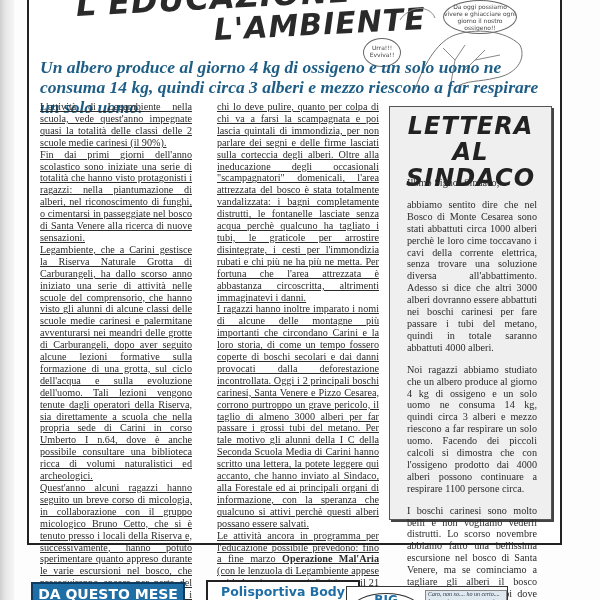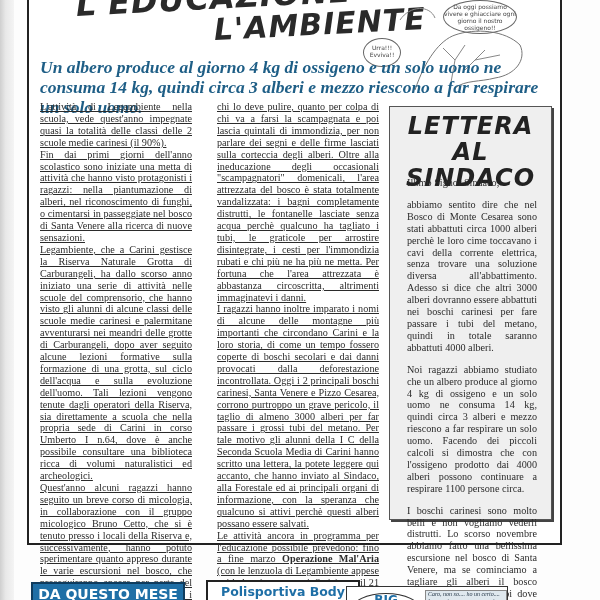--- a/index.html
+++ b/index.html
@@ -43,21 +43,21 @@
     <path d="M60 90 C70 60,85 40,100 35 C120 28,150 30,165 45 C172 60,160 75,140 78 C125 82,110 80,100 88" fill="none" stroke="#777" stroke-width="1"></path>
     <path d="M95 88 L100 60 L110 45 M100 60 L88 48 M110 70 L130 50 M120 60 L145 55" stroke="#888" stroke-width="1" fill="none"></path>
     <path d="M45 20 C55 5,75 5,80 18" fill="none" stroke="#888" stroke-width="1"></path>
   </svg>
 </div>
 
 <div class="subhead">Un albero produce al giorno 4 kg di ossigeno e un solo uomo ne consuma 14 kg, quindi circa 3 alberi e mezzo riescono a far respirare un solo uomo.</div>
 
 <div class="col c1">
   <p>L'attività di Legambiente nella scuola, vede quest'anno impegnate quasi la totalità delle classi delle 2 scuole medie carinesi (il 90%).</p>
-  <p>Fin dai primi giorni dell'anno scolastico sono iniziate una metta di attività che hanno visto protagonisti i ragazzi: nella piantumazione di alberi, nel riconoscimento di funghi, o cimentarsi in passeggiate nel bosco di Santa Venere alla ricerca di nuove sensazioni.</p>
+  <p>Fin dai primi giorni dell'anno scolastico sono iniziate una serie di totalità che hanno visto protagonisti i ragazzi: nella piantumazione di alberi, nel riconoscimento di funghi, o cimentarsi in passeggiate nel bosco di Santa Venere alla ricerca di nuove sensazioni.</p>
   <p>Legambiente, che a Carini gestisce la Riserva Naturale Grotta di Carburangeli, ha dallo scorso anno iniziato una serie di attività nelle scuole del comprensorio, che hanno visto gli alunni di alcune classi delle scuole medie carinesi e palermitane avventurarsi nei meandri delle grotte di Carburangeli, dopo aver seguito alcune lezioni formative sulla formazione di una grotta, sul ciclo dell'acqua e sulla evoluzione dell'uomo. Tali lezioni vengono tenute dagli operatori della Riserva, sia direttamente a scuola che nella propria sede di Carini in corso Umberto I n.64, dove è anche possibile consultare una biblioteca ricca di volumi naturalistici ed archeologici.</p>
   <p>Quest'anno alcuni ragazzi hanno seguito un breve corso di micologia, in collaborazione con il gruppo micologico Bruno Cetto, che si è tenuto presso i locali della Riserva e, successivamente, hanno potuto sperimentare quanto appreso durante le varie escursioni nel bosco, che proseguiranno ancora per parte del mese di Marzo. Nelle escursioni i ragazzi hanno potuto scoprire di quali ricchezze ambientali possono disporre, ma anche di quanti e quali pericoli esse siano minacciate: abusivismo, incendi, tagli ingiustificati di alberi, maltrattamenti e sporcizia. Il bosco di Santa Venere è purtroppo molto sporco, ma non per colpa di</p>
 </div>
 
 <div class="col c2">
   <p>chi lo deve pulire, quanto per colpa di chi va a farsi la scampagnata e poi lascia quintali di immondizia, per non parlare dei segni e delle firme lasciati sulla corteccia degli alberi. Oltre alla ineducazione degli occasionali "scampagnatori" domenicali, l'area attrezzata del bosco è stata totalmente vandalizzata: i bagni completamente distrutti, le fontanelle lasciate senza acqua perchè qualcuno ha tagliato i tubi, le graticole per arrostire disintegrate, i cesti per l'immondizia rubati e chi più ne ha più ne metta. Per fortuna che l'area attrezzata è abbastanza circoscritta, altrimenti immaginatevi i danni.</p>
   <p>I ragazzi hanno inoltre imparato i nomi di alcune delle montagne più importanti che circondano Carini e la loro storia, di come un tempo fossero coperte di boschi secolari e dai danni provocati dalla deforestazione incontrollata. Oggi i 2 principali boschi carinesi, Santa Venere e Pizzo Cesarea, corrono purtroppo un grave pericolo, il taglio di almeno 3000 alberi per far passare i grossi tubi del metano. Per tale motivo gli alunni della I C della Seconda Scuola Media di Carini hanno scritto una lettera, la potete leggere qui accanto, che hanno inviato al Sindaco, alla Forestale ed ai principali organi di informazione, con la speranza che qualcuno si attivi perchè questi alberi possano essere salvati.</p>
   <p><span>Le attività ancora in programma per l'educazione possibile prevedono: fino a fine marzo </span><b>Operazione Mal'Aria</b><span> (con le lenzuola di Legambiente appese nei balconi a sporcarsi d'aria), per il 21 Marzo la grande festa di piazza di </span></p>
 
 </div>

